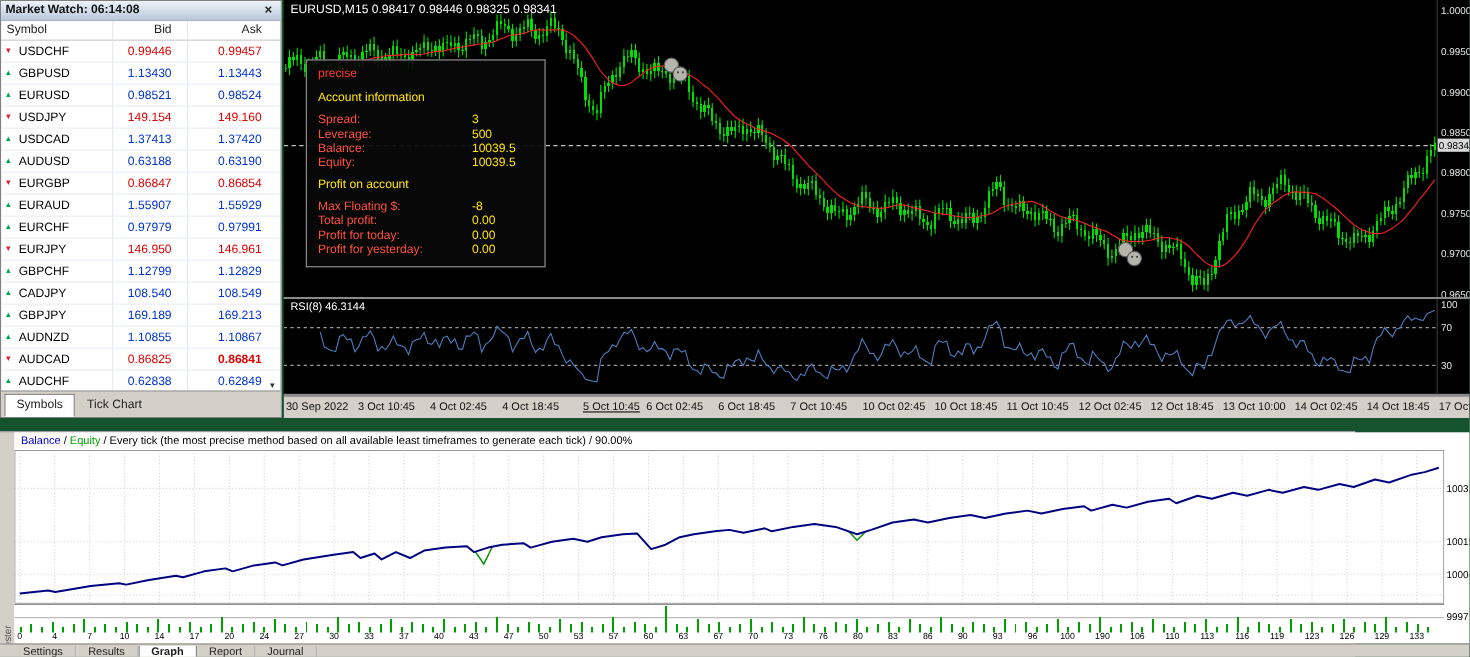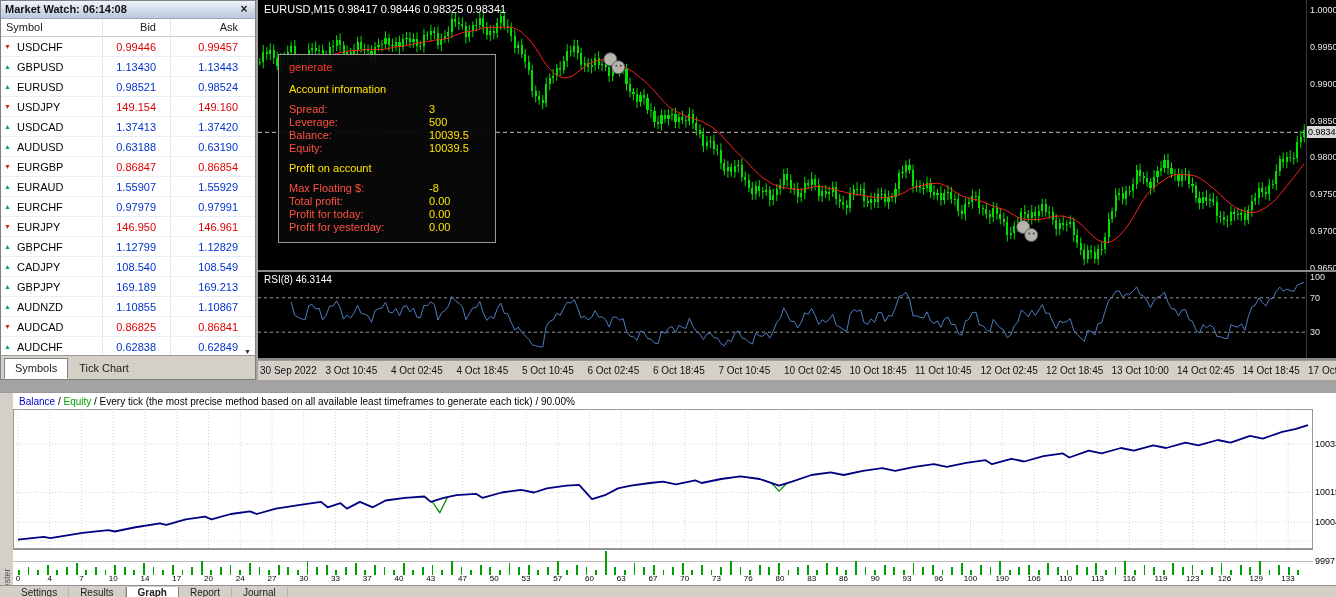--- a/index.html
+++ b/index.html
@@ -1,17 +1,17 @@
 <!DOCTYPE html>
 <html><head>
 <meta charset="utf-8">
 <style>
   * { margin:0; padding:0; box-sizing:border-box; }
   body { font-family:"Liberation Sans", sans-serif; }
-  #root { position:relative; width:1336px; height:597px; background:#a3a3a3; overflow:hidden; font-size:11px; }
+  #root { position:relative; width:1336px; height:597px; background:#14532d; overflow:hidden; font-size:11px; }
 
   
   #mw { position:absolute; left:0; top:0; width:256px; height:380px; background:#fff; border:1px solid #808080; }
   .mw-title { position:relative; height:18px; background:linear-gradient(#eef3fa,#b9c8dc); border-bottom:1px solid #98a8bc; font-weight:bold; padding:2px 4px; color:#111; }
   .mw-close { position:absolute; right:4px; top:1px; width:14px; text-align:center; cursor:pointer; color:#222; font-size:12px; }
   .mw-head { position:relative; height:18px; border-bottom:1px solid #c8c8c8; color:#222; }
   .mw-head span { position:absolute; top:2px; }
   .c-sym { left:5px; }
   .c-bid { right:99px; }
   .c-ask { right:17px; }
@@ -165,21 +165,21 @@
         <div class="mw-row">
           <span class="r-arrow" style="color: rgb(0, 166, 81);">▲</span>
           <span class="r-sym">AUDNZD</span>
           <span class="r-bid" style="color: rgb(0, 51, 204);">1.10855</span>
           <span class="r-ask" style="color: rgb(0, 51, 204);">1.10867</span>
         </div>
         <div class="mw-row">
           <span class="r-arrow" style="color: rgb(221, 34, 34);">▼</span>
           <span class="r-sym">AUDCAD</span>
           <span class="r-bid" style="color: rgb(221, 0, 0);">0.86825</span>
-          <span class="r-ask" style="color: rgb(221, 0, 0);">0.86841</span>
+          <span class="r-ask" style="color: rgb(221, 0, 0); font-weight: bold;">0.86841</span>
         </div>
         <div class="mw-row">
           <span class="r-arrow" style="color: rgb(0, 166, 81);">▲</span>
           <span class="r-sym">AUDCHF</span>
           <span class="r-bid" style="color: rgb(0, 51, 204);">0.62838</span>
           <span class="r-ask" style="color: rgb(0, 51, 204);">0.62849</span>
         </div>
       </div>
     <span class="mw-scrollhint">▼</span>
     <div class="mw-tabs"><span class="mw-tab active">Symbols</span><span class="mw-tab">Tick Chart</span></div>
@@ -797,21 +797,21 @@
         </g>
         <g>
           <circle cx="765.232" cy="227.00817438692167" r="6.5" fill="#b5b5ad" stroke="#5a5a5a" stroke-width="1"></circle>
           <circle cx="773.232" cy="235.00817438692167" r="6.5" fill="#b5b5ad" stroke="#5a5a5a" stroke-width="1"></circle>
           <circle cx="771.232" cy="233.50817438692167" r="1" fill="#444"></circle>
           <circle cx="775.732" cy="233.50817438692167" r="1" fill="#444"></circle>
         </g>
       </svg>
     <div class="chart-header">EURUSD,M15  0.98417 0.98446 0.98325 0.98341</div>
     <div id="infobox">
-      <div class="ib-title">generate</div>
+      <div class="ib-title">precise</div>
       <div class="ib-sec">Account information</div>
       <div id="ib-rows1">
           <div class="ib-row"><span class="ib-label">Spread:</span><span class="ib-value">3</span></div>
           <div class="ib-row"><span class="ib-label">Leverage:</span><span class="ib-value">500</span></div>
           <div class="ib-row"><span class="ib-label">Balance:</span><span class="ib-value">10039.5</span></div>
           <div class="ib-row"><span class="ib-label">Equity:</span><span class="ib-value">10039.5</span></div>
         </div>
       <div class="ib-sec">Profit on account</div>
       <div id="ib-rows2">
           <div class="ib-row"><span class="ib-label">Max Floating $:</span><span class="ib-value">-8</span></div>
@@ -842,21 +842,21 @@
         <span style="top: 0px;">100</span>
         <span style="top: 20.8px;">70</span>
         <span style="top: 55.2px;">30</span>
       </div>
     <div class="splitter" id="split2"></div>
     <div id="time-axis">
         <span style="left: 2px;">30 Sep 2022</span>
         <span style="left: 67.5px;">3 Oct 10:45</span>
         <span style="left: 133px;">4 Oct 02:45</span>
         <span style="left: 198.5px;">4 Oct 18:45</span>
-        <span style="left: 264px;">5 Oct 10:45</span>
+        <span style="left: 272px; text-decoration: underline;">5 Oct 10:45</span>
         <span style="left: 329.5px;">6 Oct 02:45</span>
         <span style="left: 395px;">6 Oct 18:45</span>
         <span style="left: 460.5px;">7 Oct 10:45</span>
         <span style="left: 526px;">10 Oct 02:45</span>
         <span style="left: 591.5px;">10 Oct 18:45</span>
         <span style="left: 657px;">11 Oct 10:45</span>
         <span style="left: 722.5px;">12 Oct 02:45</span>
         <span style="left: 788px;">12 Oct 18:45</span>
         <span style="left: 853.5px;">13 Oct 10:00</span>
         <span style="left: 919px;">14 Oct 02:45</span>

